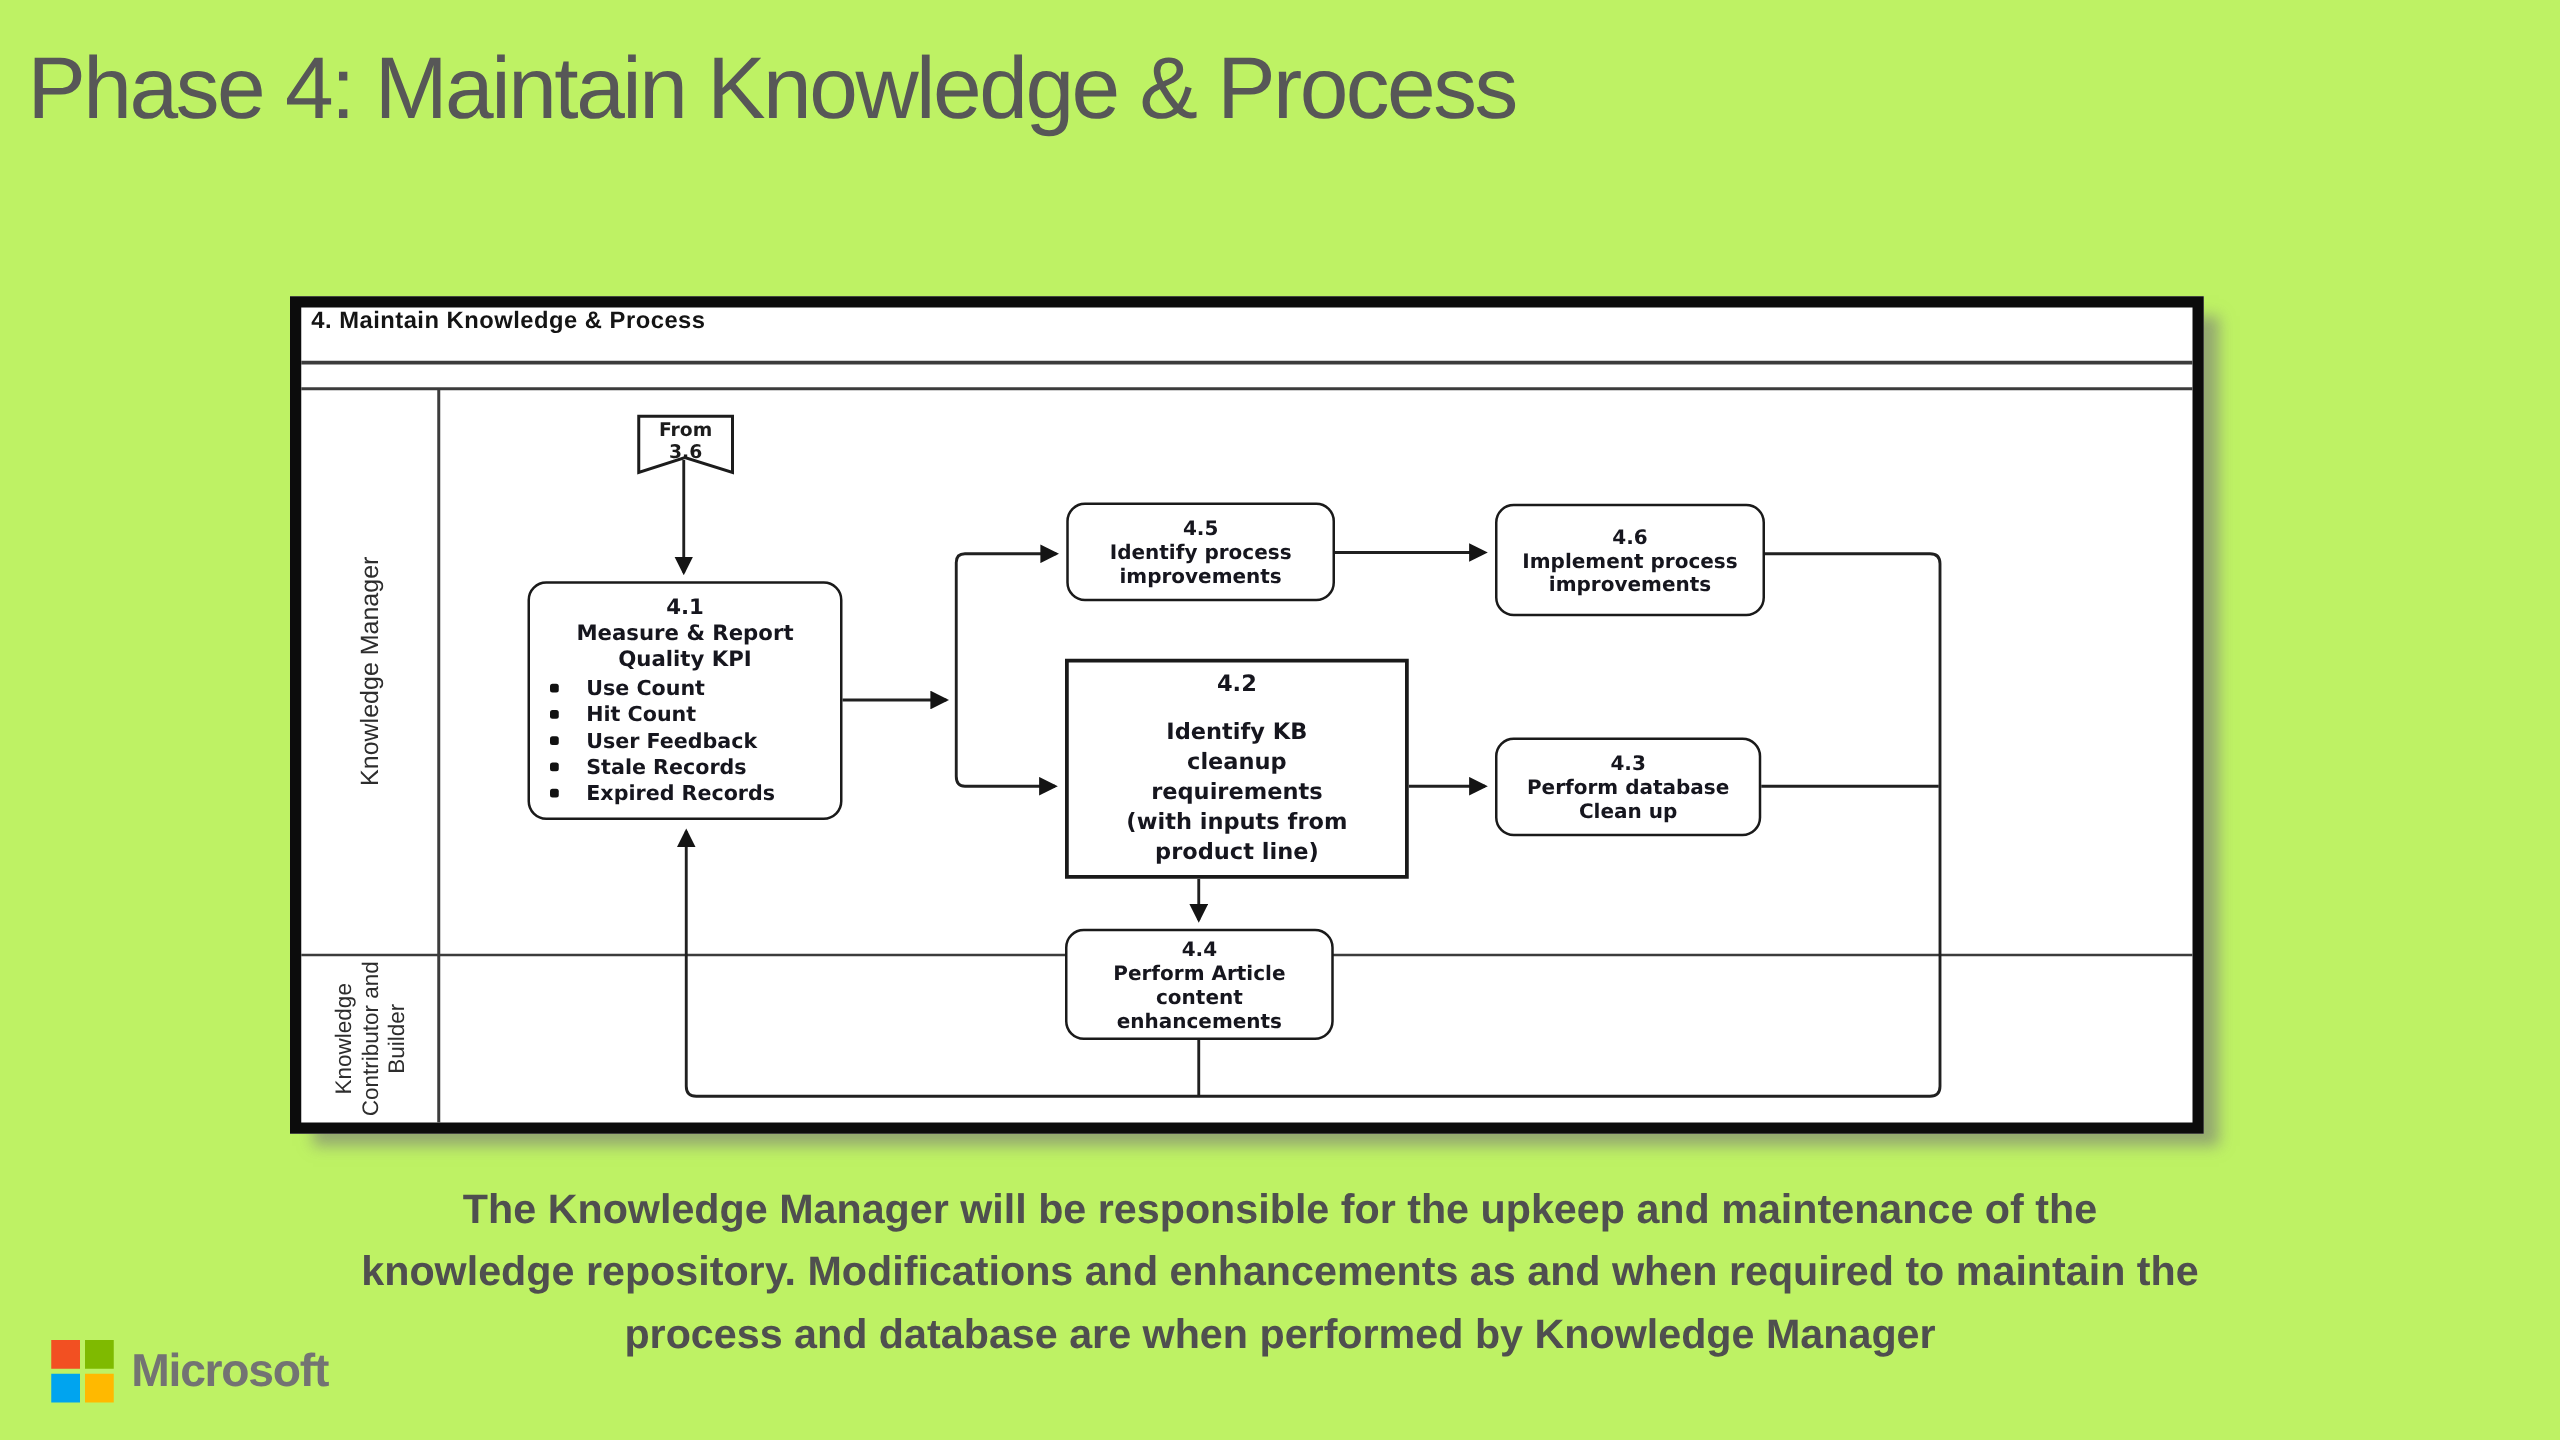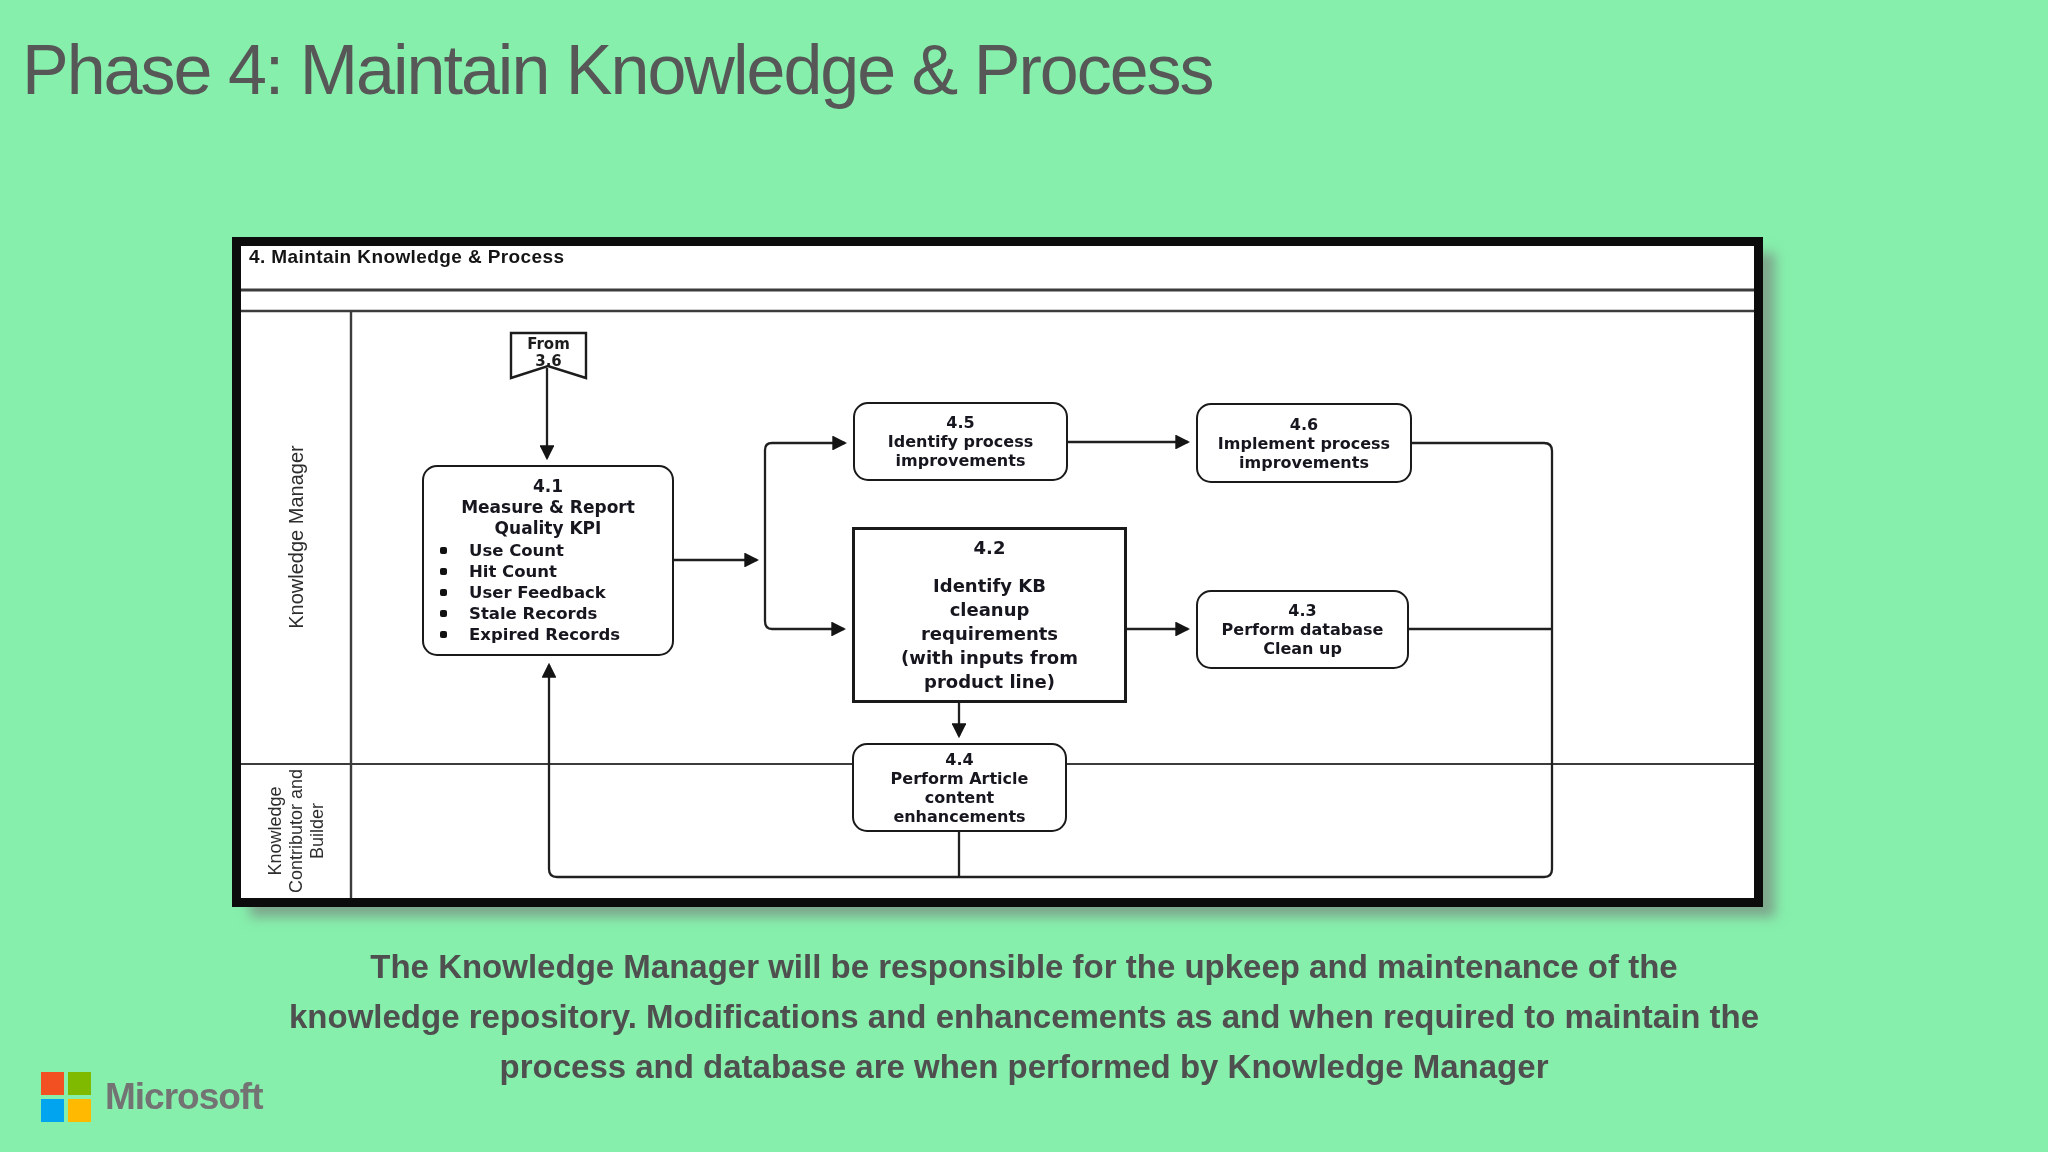--- a/index.html
+++ b/index.html
@@ -1,16 +1,16 @@
 <!DOCTYPE html>
 <html><head>
 <meta charset="utf-8">
 <style>
   html,body{margin:0;padding:0;background:#ffffff;}
-  .slide{position:relative;width:2048px;height:1152px;background:#86efac;overflow:hidden;
+  .slide{position:relative;width:2048px;height:1152px;background:#bef264;overflow:hidden;
          font-family:"DejaVu Sans",sans-serif;}
 
   
   .slide-title{position:absolute;left:22px;top:30px;margin:0;
     font-family:"Liberation Sans",sans-serif;font-weight:300;font-size:70px;
     letter-spacing:-2px;color:#575757;white-space:nowrap;}
 
   .caption{position:absolute;left:0;top:942px;width:2048px;text-align:center;
     font-family:"Liberation Sans",sans-serif;font-weight:700;font-size:33px;
     color:#4f4f4f;line-height:50px;}
@@ -57,21 +57,21 @@
   .dot{width:7px;height:7px;background:#111;border-radius:2px;flex:none;margin-left:2px;}
 
   #n42{left:852px;top:527px;width:275px;height:176px;border-width:3px;border-radius:0;
        font-size:18px;line-height:24px;justify-content:center;}
   #n42 .nid{margin-bottom:14px;}
   #n42 .nlabel{font-weight:700;}
 
   #n43{left:1196px;top:590px;width:213px;height:79px;font-size:16px;line-height:19px;}
   #n44{left:852px;top:743px;width:215px;height:89px;font-size:16px;line-height:19px;}
   #n45{left:853px;top:402px;width:215px;height:79px;font-size:16px;line-height:19px;}
-  #n46{left:1196px;top:403px;width:216px;height:80px;font-size:16px;line-height:19px;}
+  #n46{left:1196px;top:403px;width:216px;height:90px;font-size:16px;line-height:19px;}
 </style>
 </head>
 <body>
 
 <div class="slide">
 
   <h1 class="slide-title">Phase 4: Maintain Knowledge &amp; Process</h1>
 
   <div class="frame"></div>
   <div class="frame-header">4. Maintain Knowledge &amp; Process</div>

